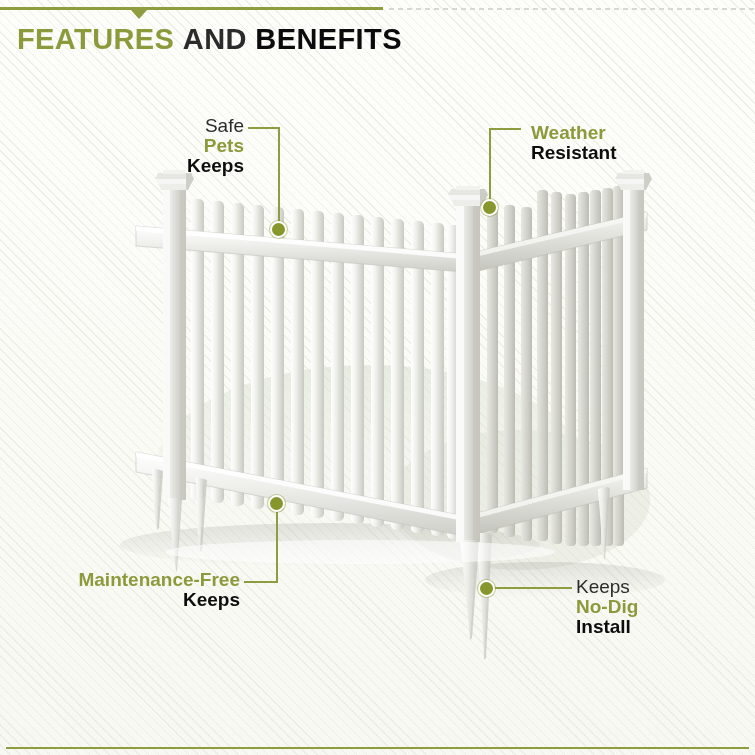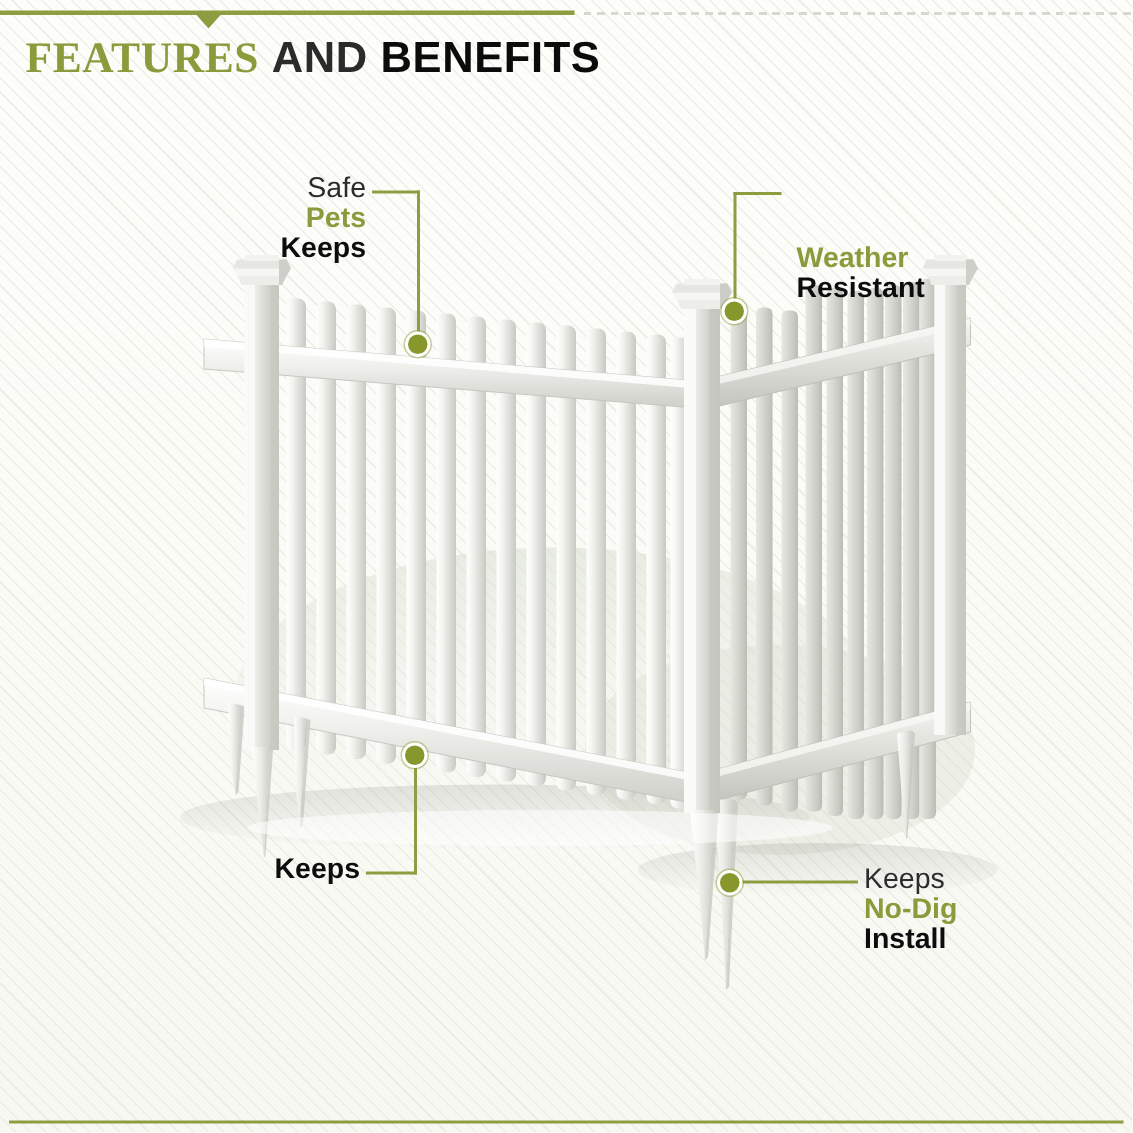--- a/index.html
+++ b/index.html
@@ -34,21 +34,21 @@
     width:0;height:0;
     border-left:8px solid transparent;
     border-right:8px solid transparent;
     border-top:9px solid #8f9c3f;
   }
   .hdr-title{
     position:absolute;left:17px;top:22px;
     font-size:29px;line-height:34px;letter-spacing:0.4px;
     white-space:nowrap;
   }
-  .hdr-title .w1{color:#8c9a3c;font-weight:700;font-family:Liberation Serif, serif;}
+  .hdr-title .w1{color:#8c9a3c;font-weight:700;}
   .hdr-title .w2{color:#2b2b2b;font-weight:700;}
   .hdr-title .w3{color:#0b0b0b;font-weight:700;}
 
   .footer-rule{
     position:absolute;left:6px;top:747px;width:743px;height:2px;
     background:#8f9c3f;
   }
 
   
   #fence{position:absolute;left:0;top:0;width:755px;height:755px;}
@@ -249,31 +249,32 @@
       <div class="t-reg">Safe</div>
       <div class="t-grn">Pets</div>
       <div class="t-blk">Keeps</div>
     </div>
   </div>
 
   <div class="callout">
     <div class="cline" style="left:489px;top:128px;width:32px;height:2px;"></div>
     <div class="cline" style="left:489px;top:128px;width:2px;height:80px;"></div>
     <div class="cdot" style="left:481px;top:199px;"></div>
-    <div class="ctext la" style="left:531px;top:123px;margin-top:40px;">
+    <div class="ctext la" style="left:531px;top:123px;">
       <div class="t-grn">Weather</div>
       <div class="t-blk">Resistant</div>
     </div>
   </div>
 
   <div class="callout">
     <div class="cline" style="left:244px;top:581px;width:34px;height:2px;"></div>
     <div class="cline" style="left:276px;top:505px;width:2px;height:78px;"></div>
     <div class="cdot" style="left:268px;top:495px;"></div>
     <div class="ctext ra" style="left:40px;top:570px;width:200px;">
+      <div class="t-grn">Maintenance-Free</div>
       <div class="t-blk">Keeps</div>
     </div>
   </div>
 
   <div class="callout">
     <div class="cline" style="left:493px;top:587px;width:79px;height:2px;"></div>
     <div class="cdot" style="left:478px;top:580px;"></div>
     <div class="ctext la" style="left:576px;top:577px;">
       <div class="t-reg">Keeps</div>
       <div class="t-grn">No-Dig</div>

